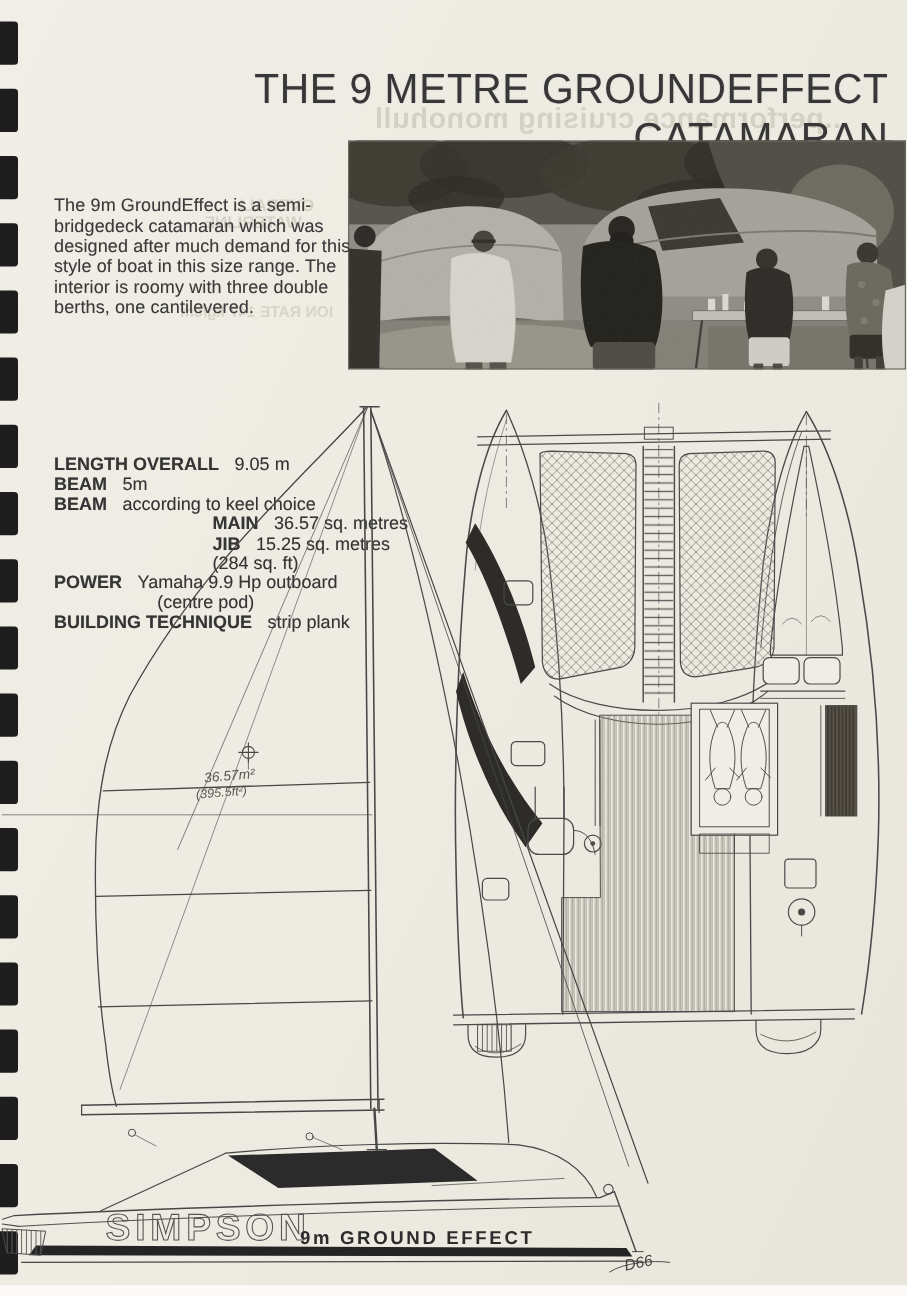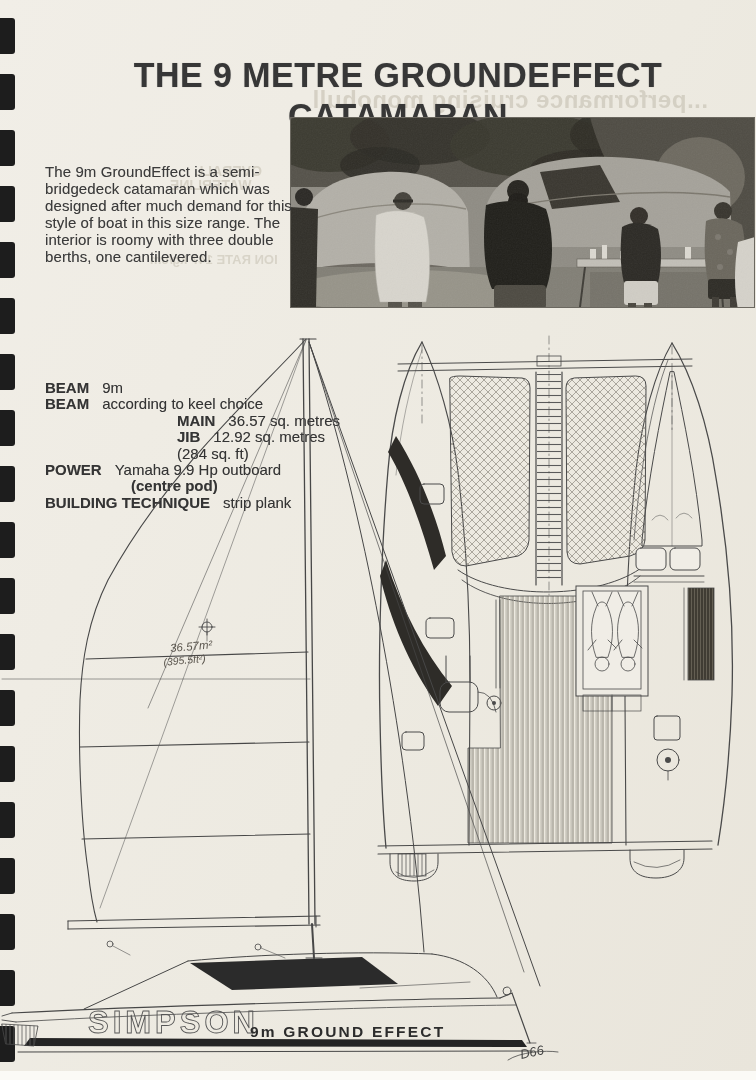--- a/index.html
+++ b/index.html
@@ -2,21 +2,21 @@
 <html><head>
 <meta charset="utf-8">
 <style>
   html,body{margin:0;padding:0;background:#6e6e6e;}
   .page{position:relative;width:756px;height:1080px;overflow:hidden;
         background:linear-gradient(115deg,#f1eee7 0%,#edeae1 55%,#e9e5db 100%);
         font-family:"Liberation Sans",sans-serif;color:#3c3c3c;}
   .hole{position:absolute;left:0;width:15px;height:36px;background:#1d1d1d;border-radius:0 3px 3px 0;}
   .bottom-strip{position:absolute;left:0;right:0;bottom:0;height:9px;background:#fbfaf6;}
 
-  .title{position:absolute;left:45px;right:5px;top:33px;text-align:center;font-weight:bold;
+  .title{position:absolute;left:45px;right:5px;top:33px;text-align:right;font-weight:normal;
          color:#373737;letter-spacing:.5px;text-shadow:0 0 1px rgba(70,70,70,.35);}
   .title .tline{display:block;font-size:35px;line-height:41px;transform:scaleX(.97);}
 
   .ghost{position:absolute;color:#cfcabd;font-weight:bold;transform:scaleX(-1);pointer-events:none;}
   .ghost-title{top:86px;left:290px;width:440px;text-align:center;font-size:24px;letter-spacing:.5px;opacity:.8;}
   .gl0{top:163px;left:195px;font-size:14px;opacity:.75;}
   .gl1{top:177px;left:170px;font-size:14px;opacity:.75;}
   .gl2{top:252px;left:150px;font-size:13px;opacity:.7;}
 
   .photo{position:absolute;left:290px;top:117px;}
@@ -24,21 +24,21 @@
   .intro{position:absolute;left:45px;top:164px;width:252px;font-size:15px;line-height:16.9px;
          color:#3b3b3b;letter-spacing:.1px;text-shadow:0 0 .6px rgba(80,80,80,.4);}
   .intro p{margin:0 0 13px 0;}
 
   .specs{position:absolute;left:45px;top:380px;width:300px;font-size:15px;line-height:16.4px;
          color:#343434;text-shadow:0 0 .6px rgba(80,80,80,.4);}
   .srow{white-space:nowrap;}
   .lbl{font-weight:bold;}
   .lbl:not(:empty){margin-right:13px;}
   .ind1{padding-left:132px;}
-  .ind2{padding-left:86px;font-weight:bold;}
+  .ind2{padding-left:86px;}
 
   .drawings{position:absolute;left:0;top:0;}
 </style>
 </head>
 <body>
 
 <div class="page">
 
   <div id="binding">
       <div class="hole" style="top: 18px;"></div>
@@ -154,24 +154,25 @@
     <path d="M448,125 C444,150 444,175 448,191 L465,191 L465,120 Z" fill="#d5d2ca"></path>
     <rect width="465" height="191" filter="url(#pgrain)" opacity=".5"></rect>
     <rect width="464" height="190" x=".5" y=".5" fill="none" stroke="#6b6860"></rect>
   </svg>
 
   <div class="intro">
     <p>The 9m GroundEffect is a semi-bridgedeck catamaran which was designed after much demand for this style of boat in this size range. The interior is roomy with three double berths, one cantilevered.</p>
   </div>
 
   <div class="specs">
-    <div class="srow"><span class="lbl">BEAM</span><span class="val">9m</span></div>
+    <div class="srow"><span class="lbl">LENGTH OVERALL</span><span class="val">9.05 m</span></div>
+    <div class="srow"><span class="lbl">BEAM</span><span class="val">5m</span></div>
     <div class="srow"><span class="lbl">BEAM</span><span class="val">according to keel choice</span></div>
     <div class="srow ind1"><span class="lbl">MAIN</span><span class="val">36.57 sq. metres</span></div>
-    <div class="srow ind1"><span class="lbl">JIB</span><span class="val">12.92 sq. metres</span></div>
+    <div class="srow ind1"><span class="lbl">JIB</span><span class="val">15.25 sq. metres</span></div>
     <div class="srow ind1"><span class="lbl"></span><span class="val">(284 sq. ft)</span></div>
     <div class="srow"><span class="lbl">POWER</span><span class="val">Yamaha 9.9 Hp outboard</span></div>
     <div class="srow ind2"><span class="lbl"></span><span class="val">(centre pod)</span></div>
     <div class="srow"><span class="lbl">BUILDING TECHNIQUE</span><span class="val">strip plank</span></div>
   </div>
 
   <svg class="drawings" width="756" height="1080" viewBox="0 0 756 1080">
     <defs>
       <pattern id="xh" width="8" height="8" patternUnits="userSpaceOnUse">
         <path d="M0,0 L8,8 M8,0 L0,8" stroke="#8e8a80" stroke-width=".7"></path>

